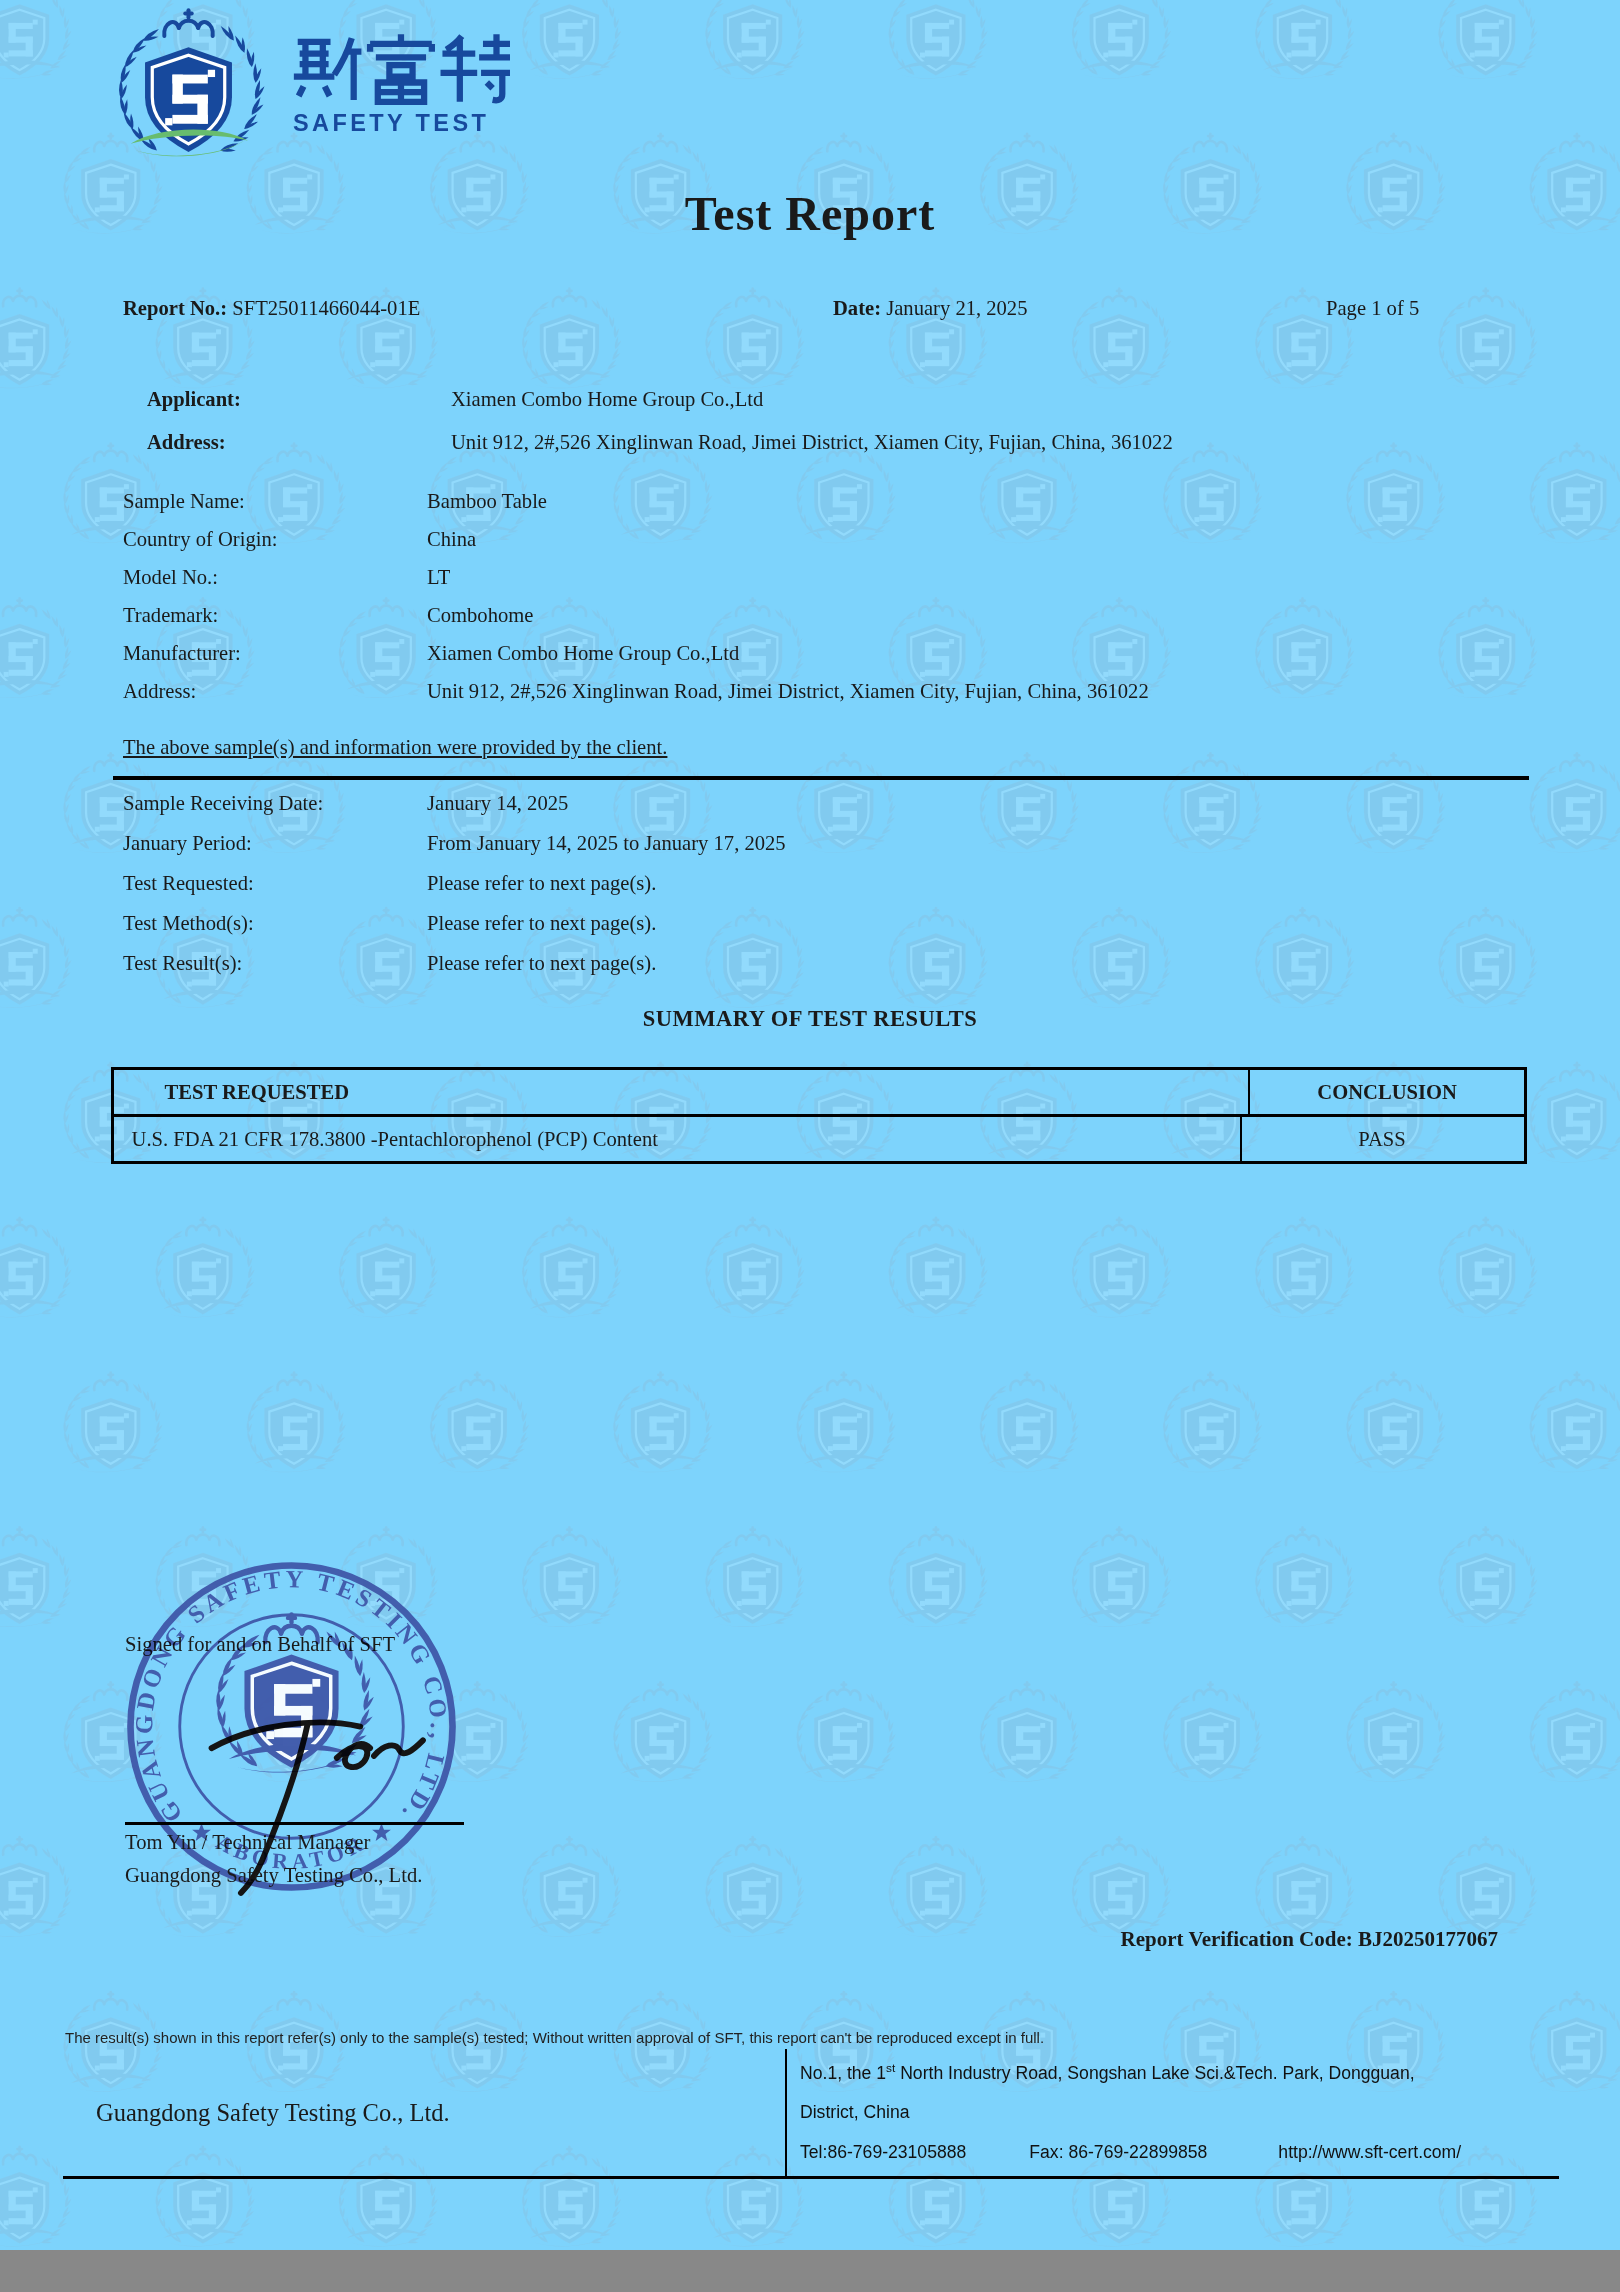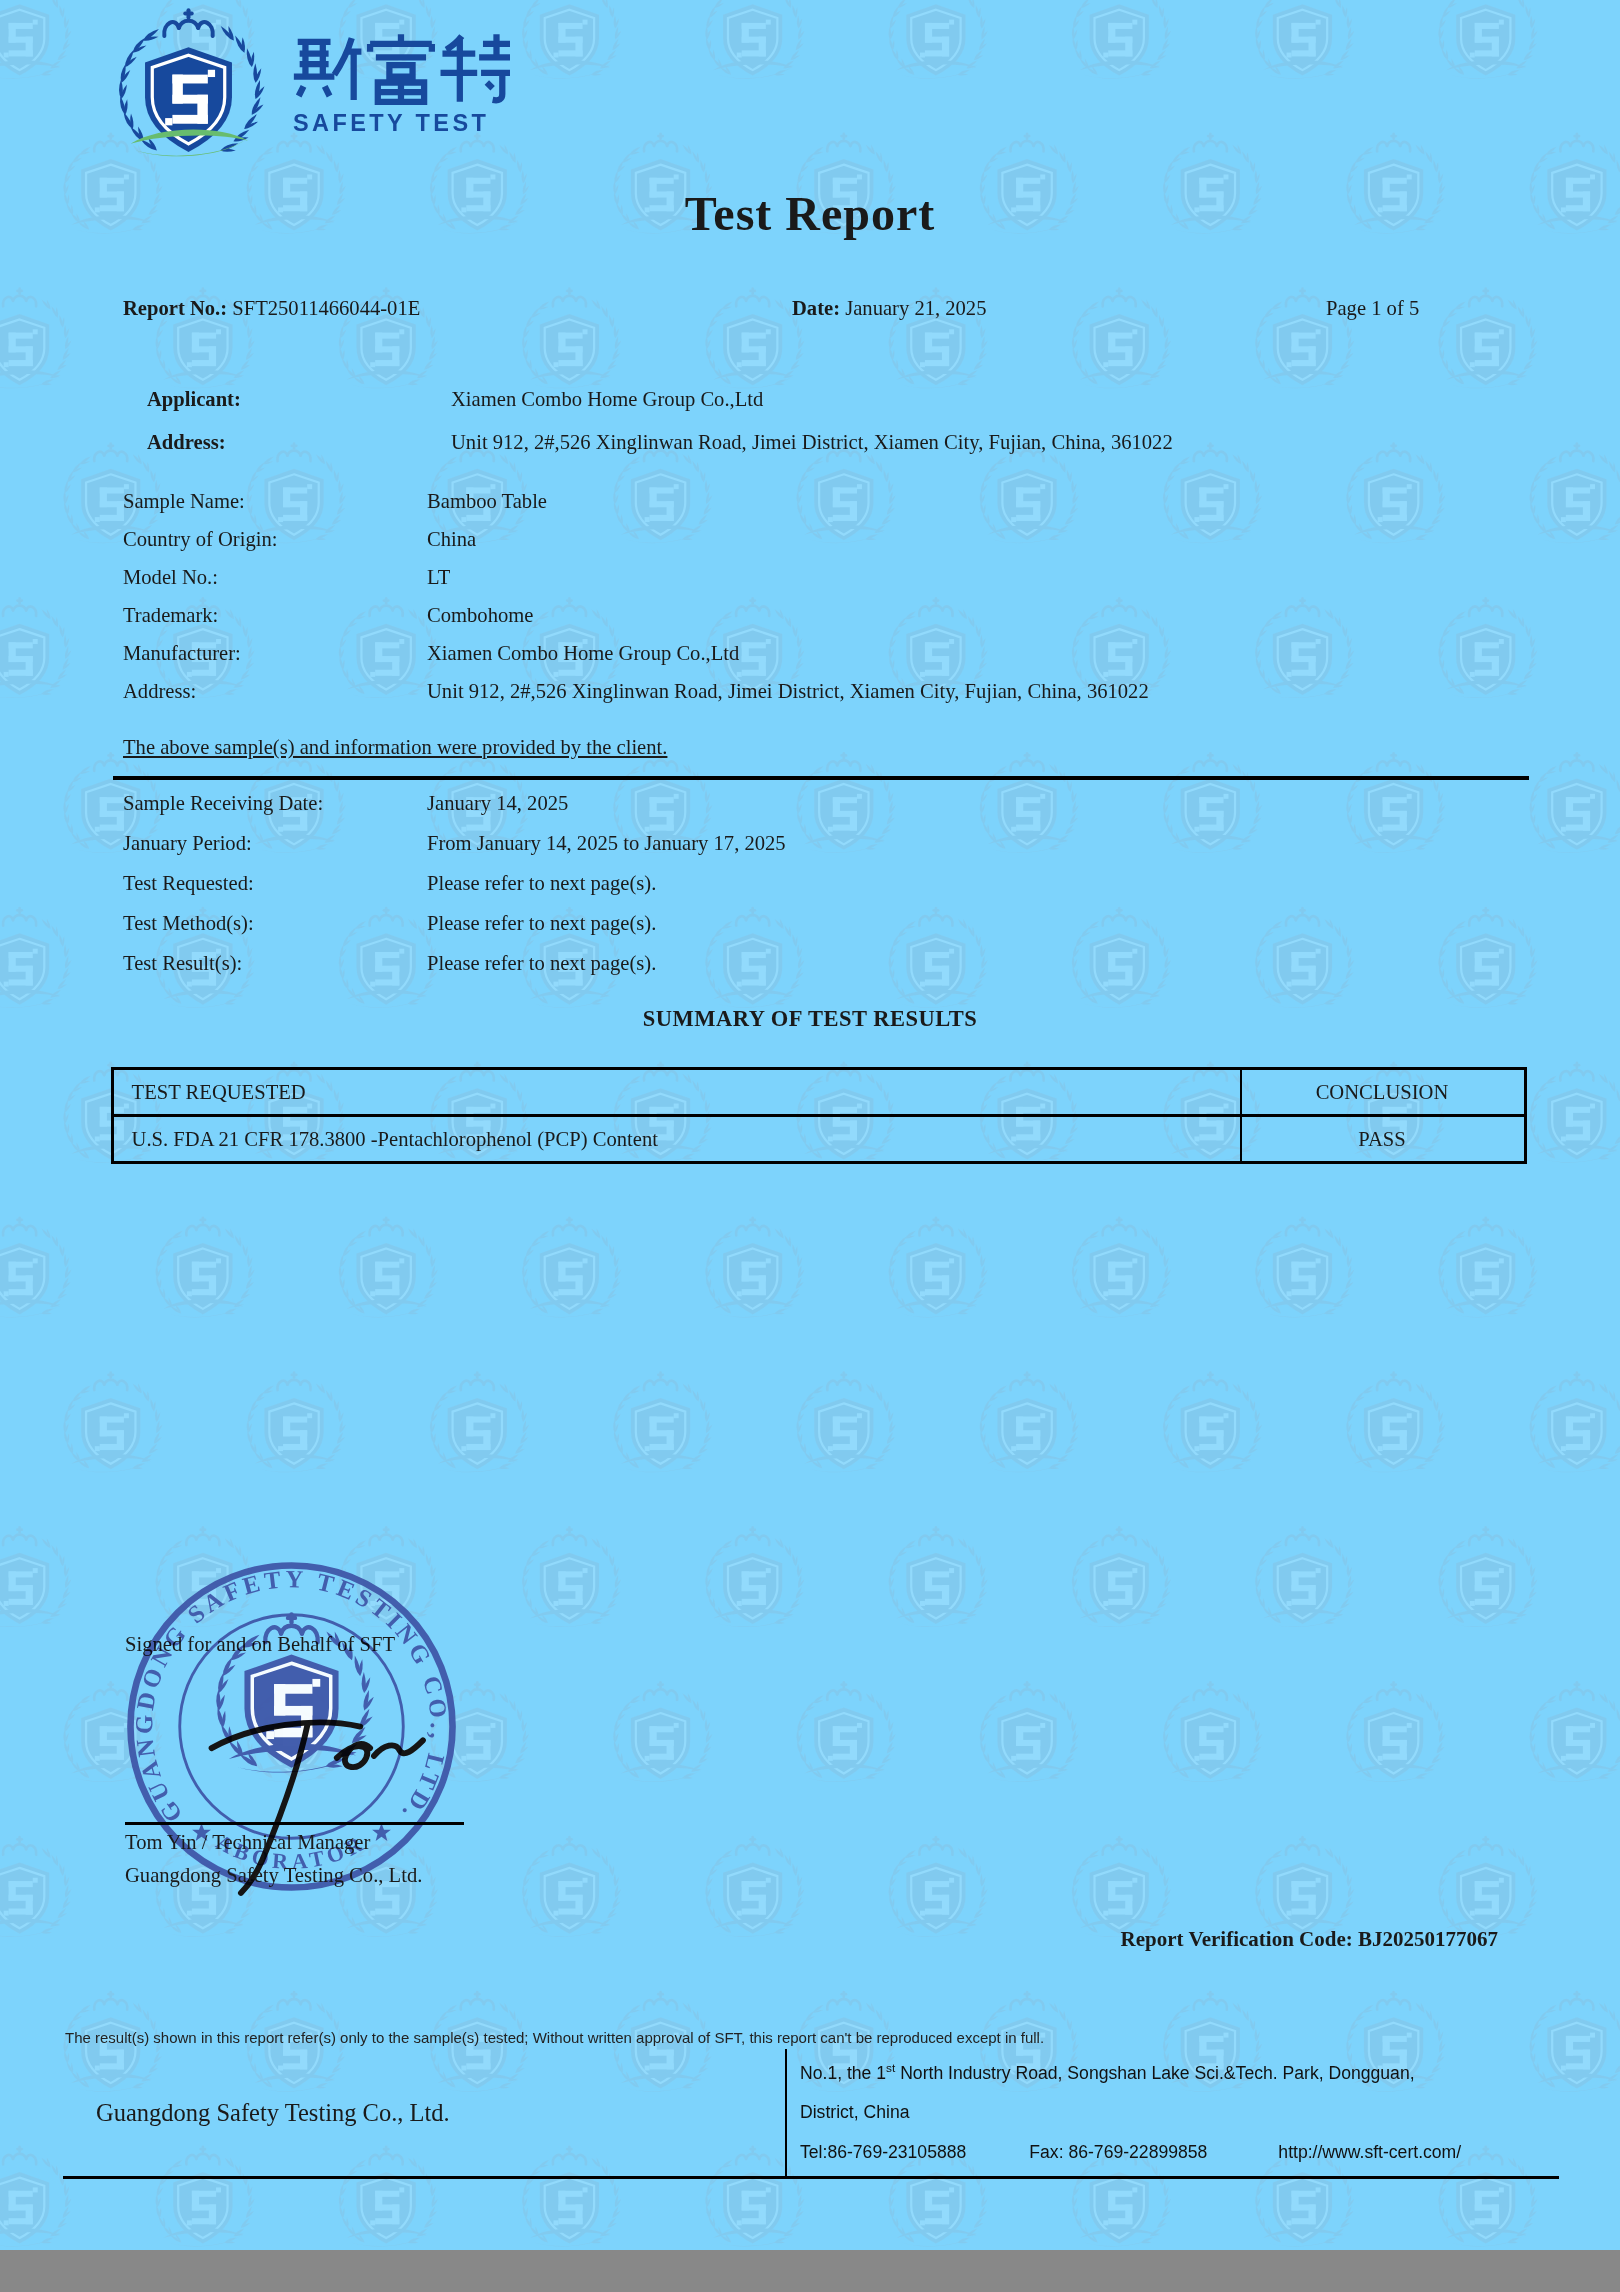--- a/index.html
+++ b/index.html
@@ -33,21 +33,21 @@
   .client-note{position:absolute;left:123px;top:736px;font-size:20.6px;text-decoration:underline;}
   .rule-thick{position:absolute;left:113px;top:776px;width:1416px;height:3.9px;background:#000;}
 
   .summary-head{position:absolute;left:0;top:1006px;width:100%;text-align:center;
     font-size:22.5px;font-weight:bold;letter-spacing:0.5px;}
 
   
   .sum-table{position:absolute;left:111px;top:1067px;width:1416px;border:3.9px solid #000;box-sizing:border-box;
     font-size:20.6px;}
   .trow{display:flex;}
-  .trow.head{border-bottom:3.9px solid #000;font-weight:normal;}
+  .trow.head{border-bottom:3.9px solid #000;font-weight:bold;padding-left:33px;}
   .tcell{box-sizing:border-box;padding:0 0 0 17.6px;display:flex;align-items:center;height:44px;}
   .tcell.c1{width:1126px;}
   .tcell.c2{width:282px;border-left:2.9px solid #000;justify-content:center;padding:0;}
 
   
   .stamp{position:absolute;left:121px;top:1556px;width:341px;height:341px;
     mix-blend-mode:multiply;opacity:.92;}
   .signed-for{position:absolute;left:125px;top:1633px;font-size:20.6px;}
   .sig{position:absolute;left:192px;top:1703px;width:274px;height:196px;mix-blend-mode:multiply;}
   .sig-line{position:absolute;left:125px;top:1822px;width:339px;height:2.5px;background:#000;}
@@ -321,21 +321,21 @@
         <path d="M46,12 H74 M42,26 H78 M60,2 V26 M44,42 H78 M66,42 V64 Q66,72 56,70 M50,52 L56,58"></path>
       </g>
     </svg>
     <span class="sr">斯富特</span>
     <div class="logo-en">SAFETY TEST</div>
 
     <div class="doc-title">Test Report</div>
 
     <div class="hdr-line">
       <span class="abs" style="left:123px"><b>Report No.:</b>&nbsp;<span>SFT25011466044-01E</span></span>
-      <span class="abs" style="left:792px"><b>Date:</b>&nbsp;<span>January 21, 2025</span></span>
+      <span class="abs" style="left:833px"><b>Date:</b>&nbsp;<span>January 21, 2025</span></span>
       <span class="abs" style="left:1326px">Page 1 of 5</span>
     </div>
 
     <div class="rows app-rows bold" style="top:388px">
       <div class="inforow">
         <span class="lbl">Applicant:</span>
         <span class="val">Xiamen Combo Home Group Co.,Ltd</span>
       </div>
       <div class="inforow">
         <span class="lbl">Address:</span>

